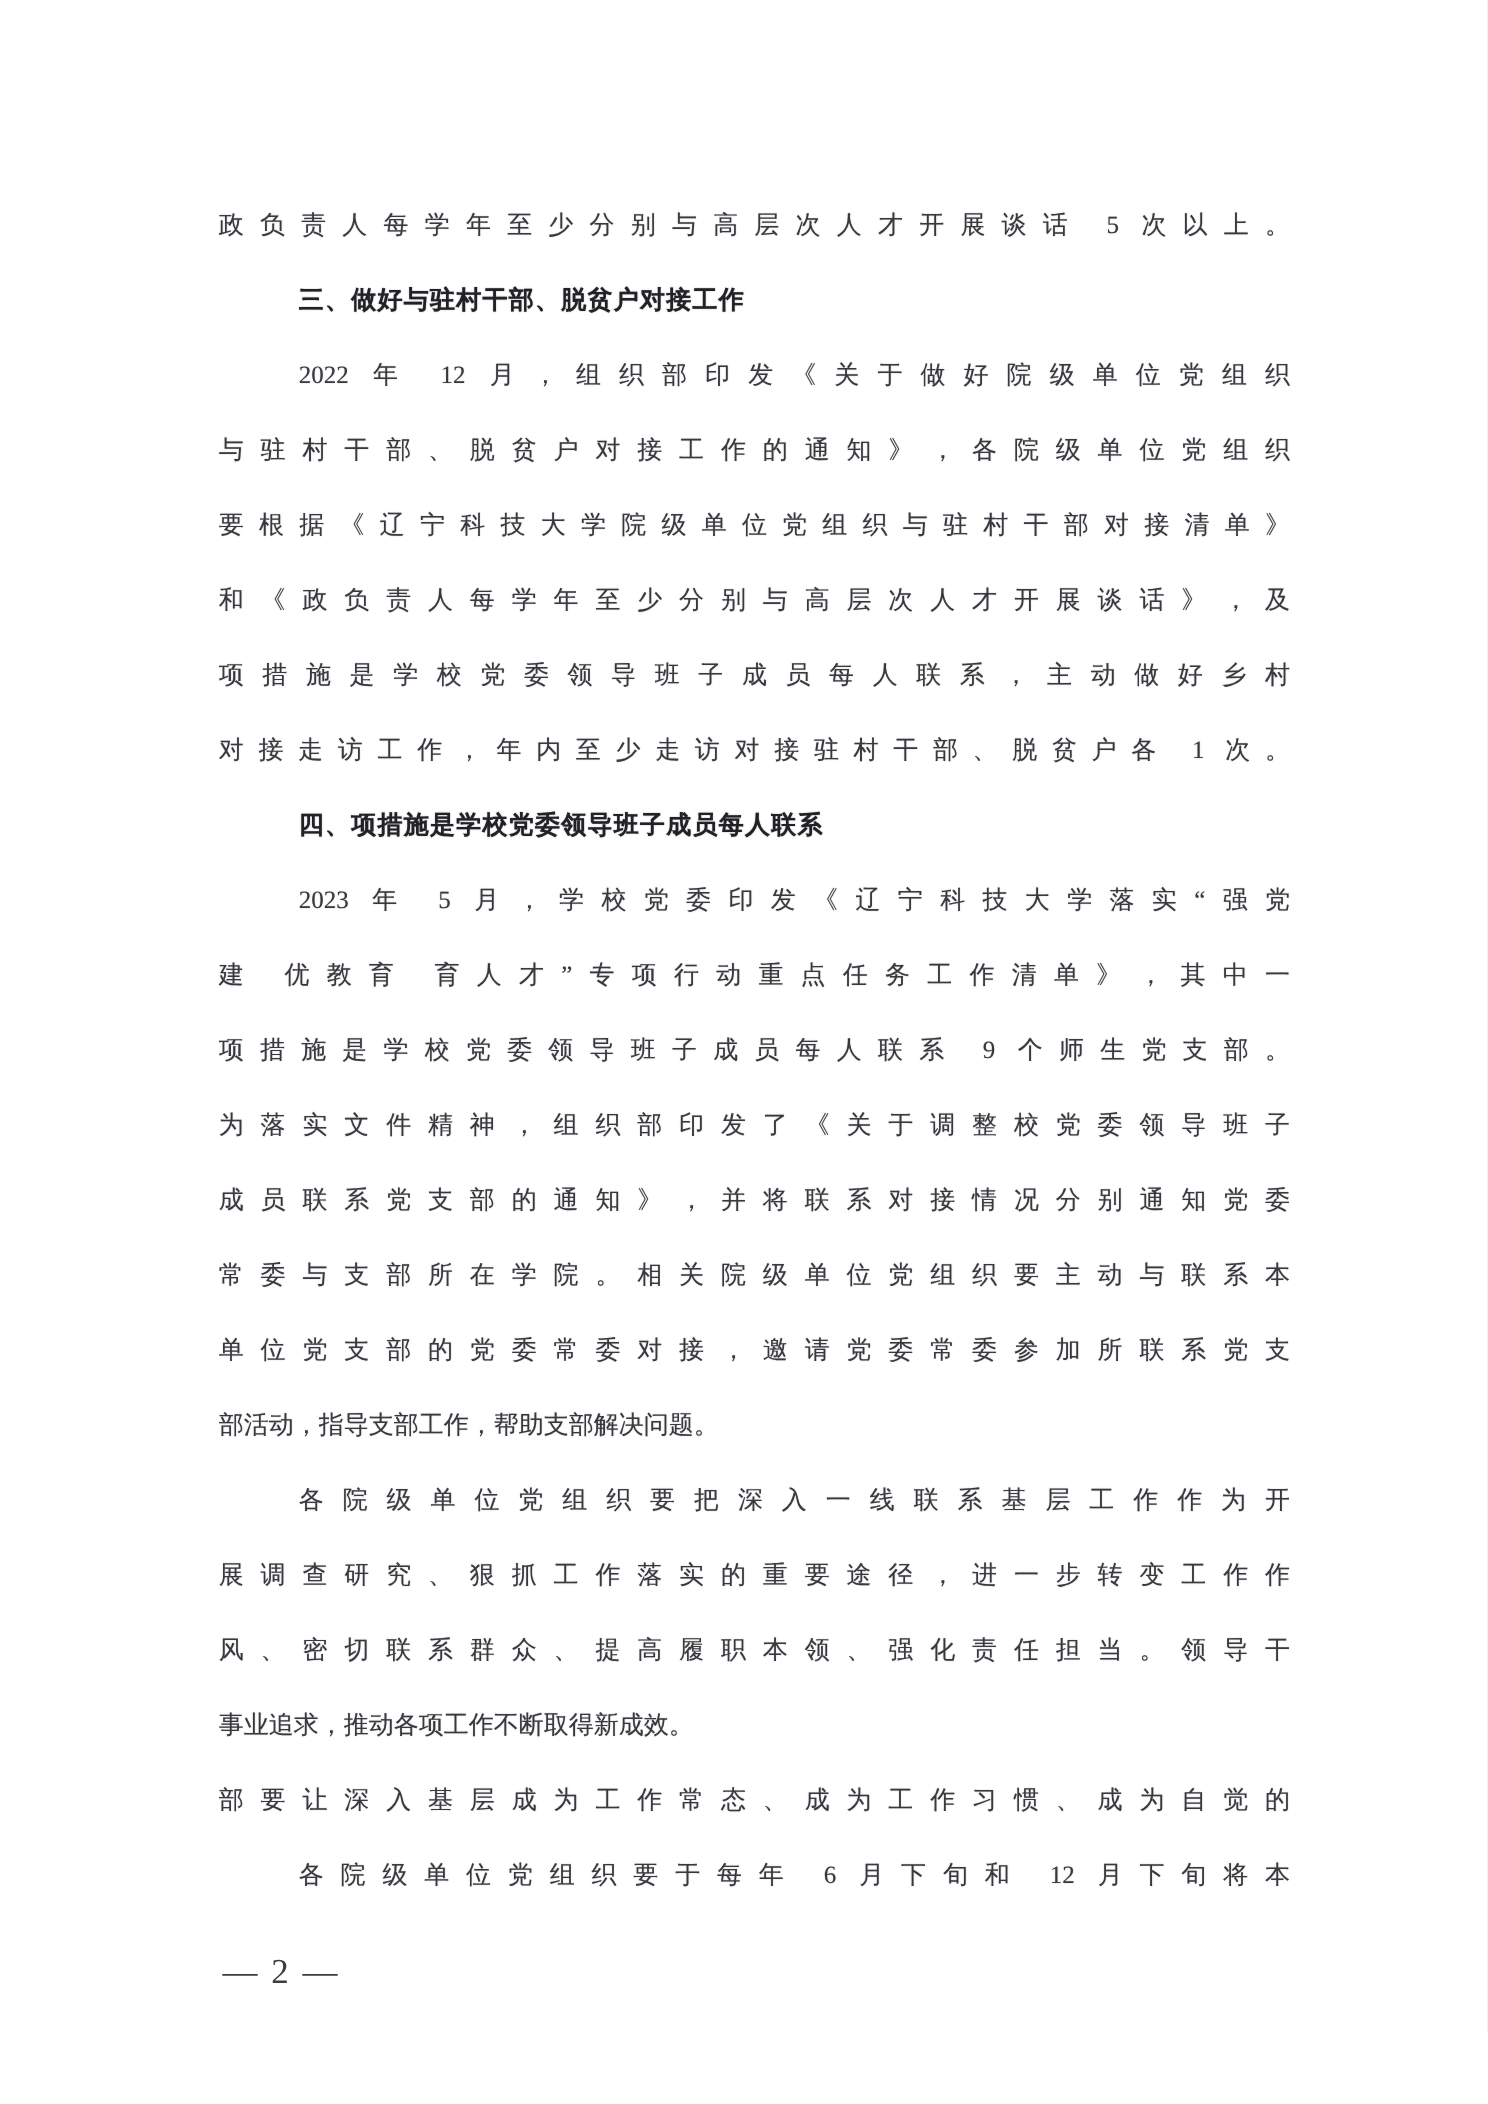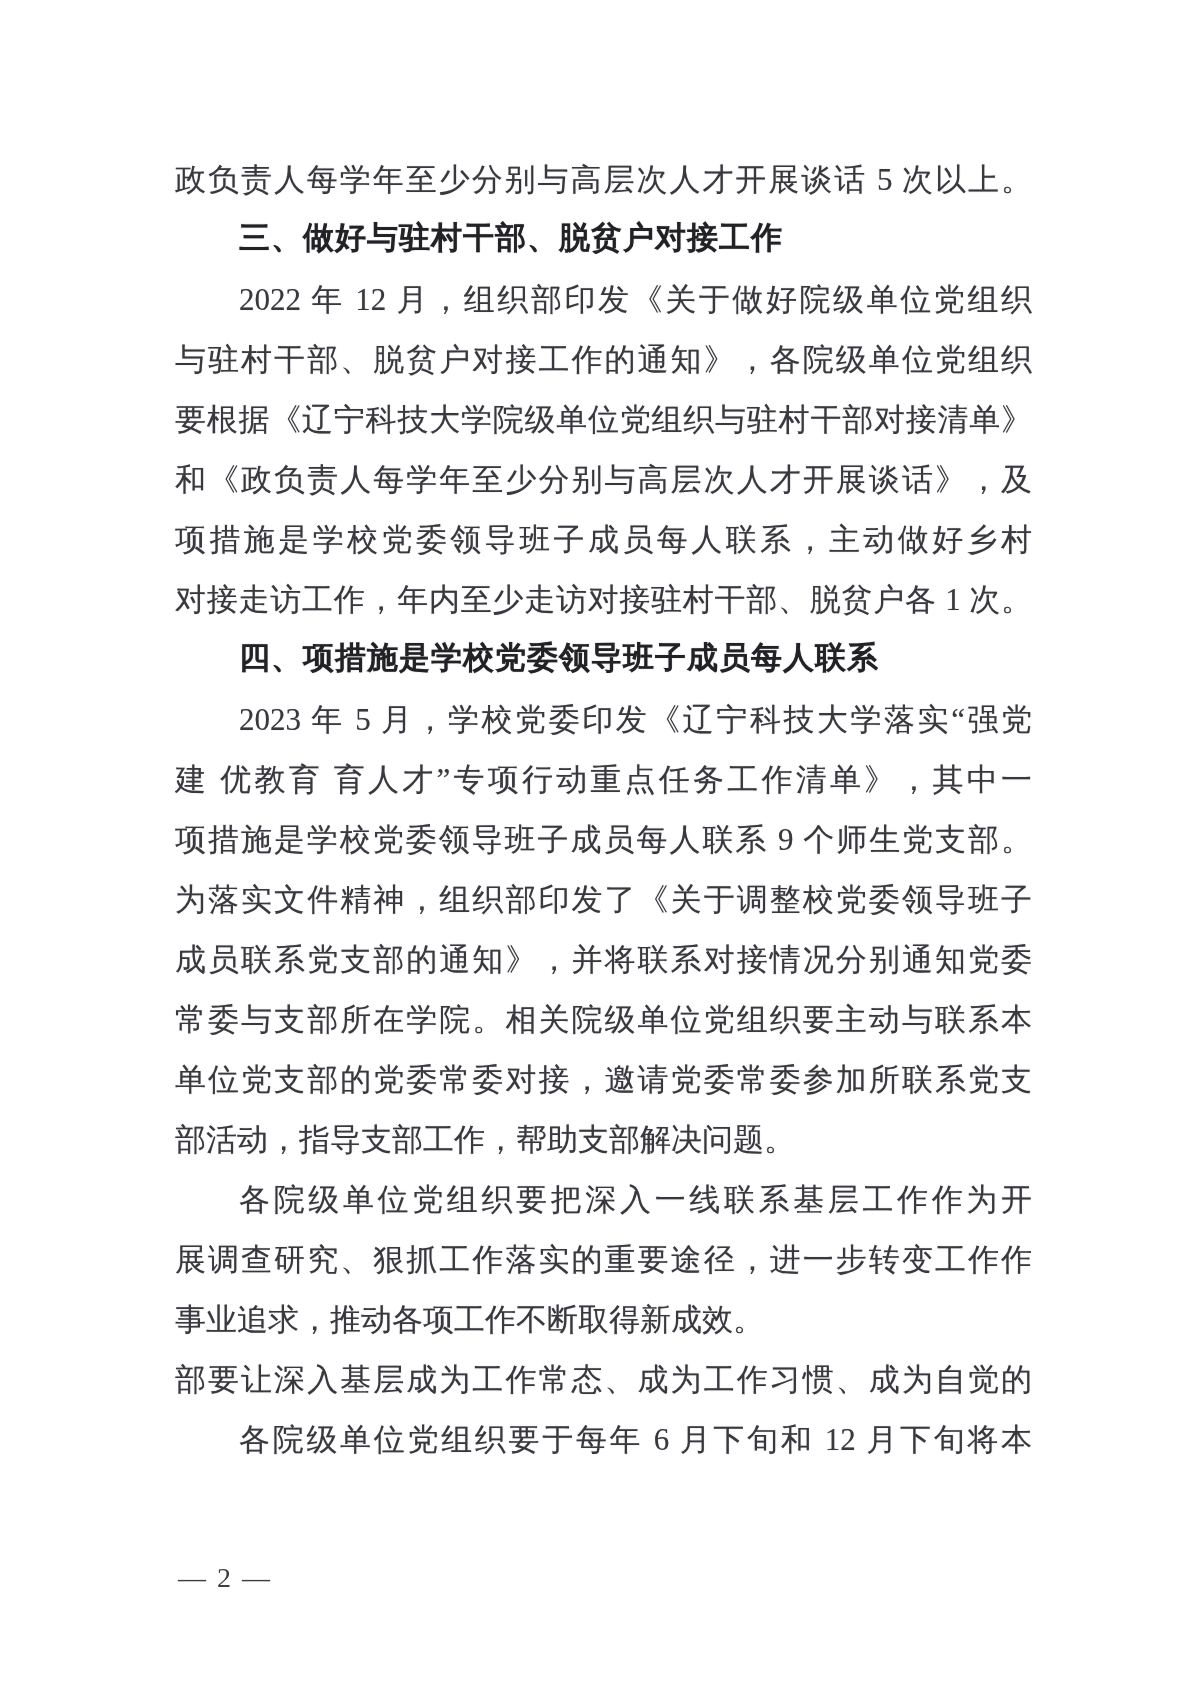--- a/index.html
+++ b/index.html
@@ -15,36 +15,36 @@
   }
   .content {
     position: absolute;
     left: 175px;
     top: 150px;
     width: 857px;
   }
   .line {
     height: 60px;
     line-height: 60px;
-    font-size: 31px;
+    font-size: 20px;
     color: #38383e;
     white-space: nowrap;
     text-shadow: 0 0 1px rgba(70,70,80,0.45);
   }
   .line.justify {
     white-space: normal;
     text-align: justify;
     text-align-last: justify;
     overflow: hidden;
   }
   .line.indent {
     text-indent: 64px;
   }
   .line.heading {
-    font-family: Liberation Mono, monospace;
+    font-family: Liberation Sans, sans-serif;
     font-weight: 700;
     color: #212126;
     letter-spacing: 1px;
     text-shadow: 0 0 1px rgba(30,30,35,0.55);
   }
   .footer {
     position: absolute;
     left: 178px;
     top: 1560px;
     height: 36px;
@@ -72,18 +72,19 @@
       <div class="line justify indent">2023 年 5 月，学校党委印发《辽宁科技大学落实“强党</div>
       <div class="line justify">建 优教育 育人才”专项行动重点任务工作清单》，其中一</div>
       <div class="line justify">项措施是学校党委领导班子成员每人联系 9 个师生党支部。</div>
       <div class="line justify">为落实文件精神，组织部印发了《关于调整校党委领导班子</div>
       <div class="line justify">成员联系党支部的通知》，并将联系对接情况分别通知党委</div>
       <div class="line justify">常委与支部所在学院。相关院级单位党组织要主动与联系本</div>
       <div class="line justify">单位党支部的党委常委对接，邀请党委常委参加所联系党支</div>
       <div class="line">部活动，指导支部工作，帮助支部解决问题。</div>
       <div class="line justify indent">各院级单位党组织要把深入一线联系基层工作作为开</div>
       <div class="line justify">展调查研究、狠抓工作落实的重要途径，进一步转变工作作</div>
+      <div class="line justify">风、密切联系群众、提高履职本领、强化责任担当。领导干</div>
       <div class="line">事业追求，推动各项工作不断取得新成效。</div>
       <div class="line justify">部要让深入基层成为工作常态、成为工作习惯、成为自觉的</div>
       <div class="line justify indent">各院级单位党组织要于每年 6 月下旬和 12 月下旬将本</div>
     </div>
   <div class="footer">— 2 —</div>
 </div>
 
 </body></html>

